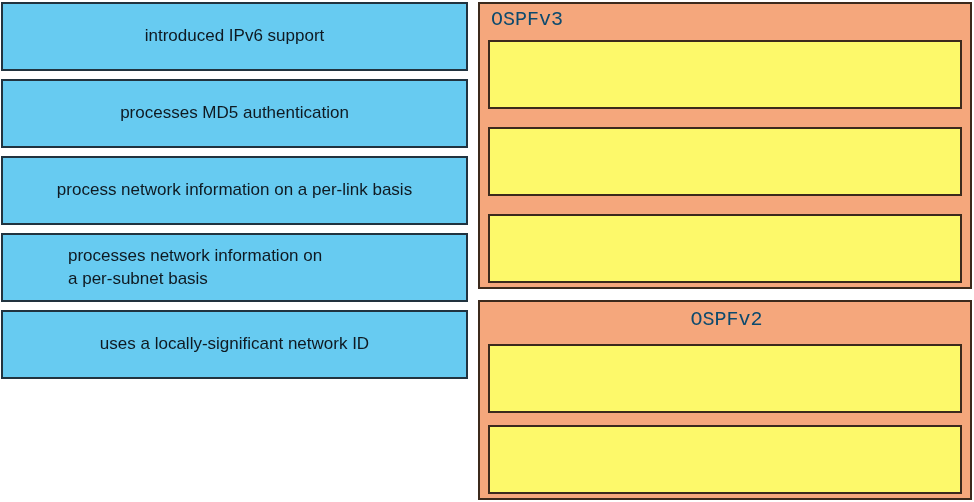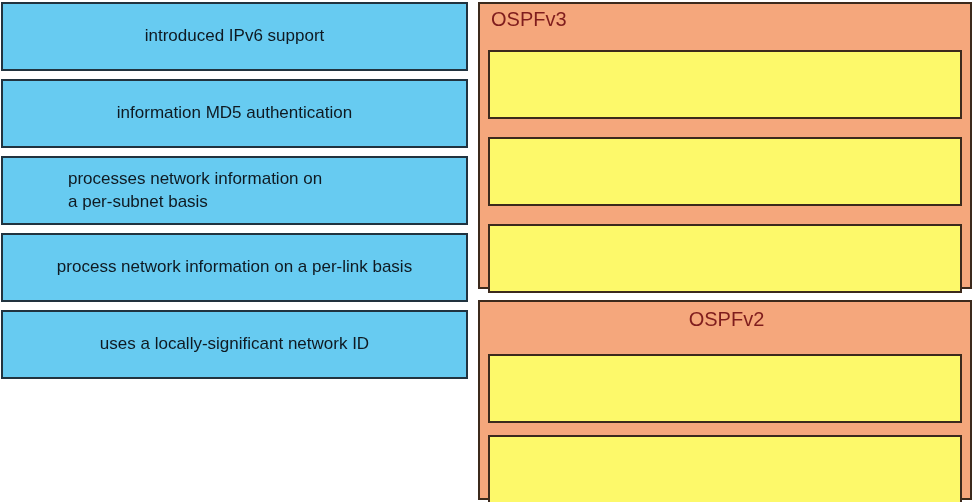--- a/index.html
+++ b/index.html
@@ -51,22 +51,23 @@
   }
   .group {
     box-sizing: border-box;
     width: 100%;
     background: #f5a77c;
     border: 2px solid #3c2a1c;
     padding: 0 8px;
   }
   .group-title {
     font-size: 20px;
-    color: #7f1d1d;
-    padding: 4px 0 20px 3px;
+    color: #0c4a6e;
+    padding: 4px 0 10px 3px;
+    font-family: Liberation Mono, monospace;
   }
   .slot {
     box-sizing: border-box;
     width: 100%;
     height: 69px;
     background: #fdf96a;
     border: 2px solid #3c2a1c;
   }
   .g3 { height: 287px; margin-bottom: 11px; }
   .g3 .group-title { height: 22px; }
@@ -80,28 +81,28 @@
 </head>
 <body>
 
 <div class="canvas">
 
   <div class="left-col">
     <div class="src">
       <span class="lbl">introduced IPv6 support</span>
     </div>
     <div class="src">
-      <span class="lbl">information MD5 authentication</span>
+      <span class="lbl">processes MD5 authentication</span>
+    </div>
+    <div class="src">
+      <span class="lbl">process network information on a per-link basis</span>
     </div>
     <div class="src left-text">
       <span class="lbl">processes network information on
 a per-subnet basis</span>
-    </div>
-    <div class="src">
-      <span class="lbl">process network information on a per-link basis</span>
     </div>
     <div class="src">
       <span class="lbl">uses a locally-significant network ID</span>
     </div>
   </div>
 
   <div class="right-col">
 
     <div class="group g3">
       <div class="group-title">OSPFv3</div>

